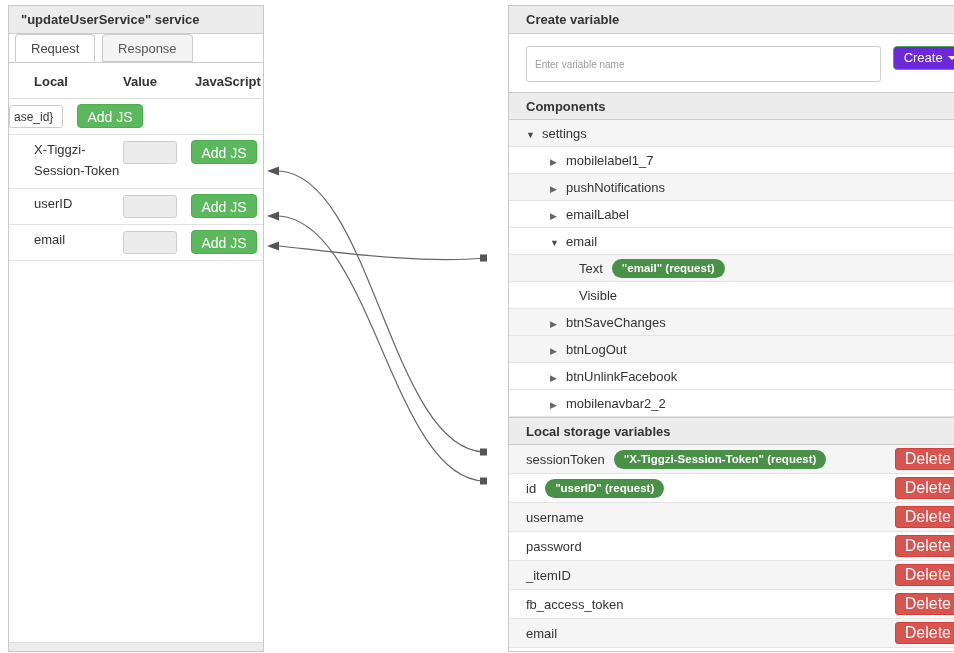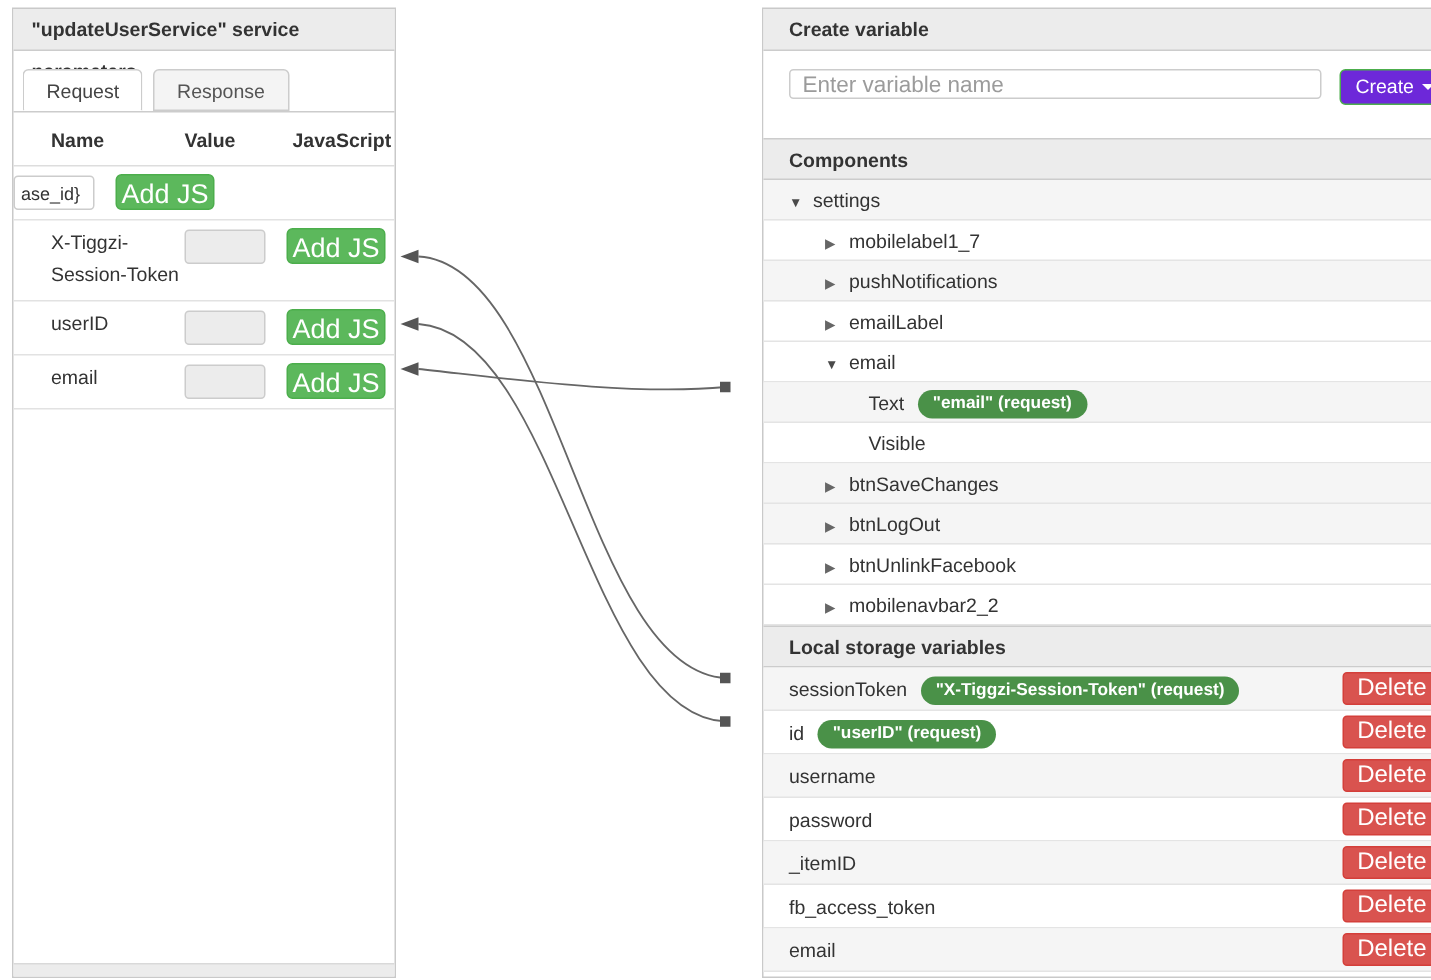--- a/index.html
+++ b/index.html
@@ -9,47 +9,47 @@
   .panel{position:absolute;top:5px;border:1px solid #c9c9c9;background:#fff;box-sizing:border-box;}
   #left-panel{left:8px;width:256px;height:647px;}
   #right-panel{left:508px;width:460px;height:647px;}
 
   .section-bar{height:28px;line-height:28px;background:#ececec;border-bottom:1px solid #ccc;
                padding-left:17px;font-weight:bold;font-size:13px;color:#333;box-sizing:border-box;}
   .section-bar.mid{border-top:1px solid #ccc;}
   #left-title{padding-left:12px;}
 
   
-  .tabs-wrap{margin-top:12px;height:29px;border-bottom:1px solid #ccc;padding-left:6px;box-sizing:border-box;}
+  .tabs-wrap{height:29px;border-bottom:1px solid #ccc;padding-left:6px;box-sizing:border-box;}
   .tab{display:inline-block;height:28px;line-height:27px;padding:0 15px;border:1px solid #ccc;
        border-radius:4px 4px 0 0;margin-right:3px;position:relative;top:0;box-sizing:border-box;
        cursor:pointer;font-size:13px;}
   .tab.active{background:#fff;border-bottom-color:#fff;color:#444;}
   .tab.inactive{background:#f4f4f4;color:#555;}
 
   
   .tbl-head{display:flex;padding:11px 0 9px 0;font-weight:bold;border-bottom:1px solid #ddd;}
   .c-name{margin-left:25px;width:89px;}
   .c-value{width:72px;}
   .c-js{flex:1;}
   .param-row{display:flex;align-items:flex-start;border-bottom:1px solid #e2e2e2;padding:5px 0 6px 0;}
   .param-name{margin-left:25px;width:89px;line-height:1.6;word-break:normal;}
   .param-value{width:68px;padding-top:1px;}
   .value-input{width:54px;height:23px;border:1px solid #ccc;border-radius:3px;font-size:12px;
                padding:0 4px;box-sizing:border-box;font-family:"Liberation Sans",sans-serif;color:#333;background:#fff;}
   .value-input.locked{background:#ececec;}
   .btn-addjs{display:inline-block;width:66px;height:24px;line-height:24px;text-align:center;
              background:#5cb85c;border:1px solid #4cae4c;border-radius:4px;color:#fff;
-             font-size:18px;cursor:pointer;box-sizing:border-box;}
+             font-size:14px;cursor:pointer;box-sizing:border-box;}
   #left-scrollbar{position:absolute;bottom:0;left:0;right:0;height:8px;background:#ececec;border-top:1px solid #d9d9d9;}
 
   
   .create-area{height:46px;padding:12px 0 0 17px;box-sizing:content-box;background:#fff;}
-  .var-input{width:355px;height:20px;border:1px solid #ccc;border-radius:3px;padding:0 8px;
-             font-size:15px;color:#555;box-sizing:border-box;font-family:"Liberation Sans",sans-serif;}
+  .var-input{width:355px;height:36px;border:1px solid #ccc;border-radius:3px;padding:0 8px;
+             font-size:10px;color:#555;box-sizing:border-box;font-family:"Liberation Sans",sans-serif;}
   .var-input::placeholder{color:#9b9b9b;opacity:1;}
   .btn-create{display:inline-block;height:24px;line-height:22px;margin-left:8px;padding:0 10px;
               background:#6d28d9;border:1px solid #4cae4c;border-radius:4px;color:#fff;
               font-size:13px;cursor:pointer;box-sizing:border-box;vertical-align:top;}
   .caret-down{display:inline-block;width:0;height:0;border-top:4px solid #fff;
               border-left:4px solid transparent;border-right:4px solid transparent;
               margin-left:5px;vertical-align:2px;}
 
   
   .tree-row{height:27px;line-height:27px;border-bottom:1px solid #e4e4e4;box-sizing:border-box;
@@ -80,21 +80,21 @@
 
   <div id="left-panel" class="panel">
     <div id="left-title" class="section-bar">"updateUserService" service parameters</div>
 
     <div class="tabs-wrap">
       <span class="tab active">Request</span>
       <span class="tab inactive">Response</span>
     </div>
 
     <div class="tbl-head">
-      <span class="c-name">Name</span>
+      <span class="c-name">Local</span>
       <span class="c-value">Value</span>
       <span class="c-js">JavaScript</span>
     </div>
 
     <div id="param-rows">
         <div class="param-row">
           <div class="param-value"><input class="value-input" type="text" value="ase_id}" style=""></div>
           <div class="c-js"><span class="btn-addjs">Add JS</span></div>
         </div>
         <div class="param-row">

